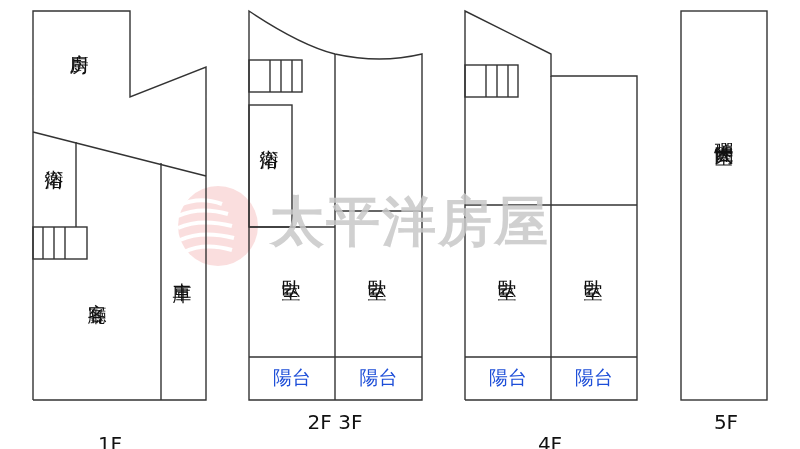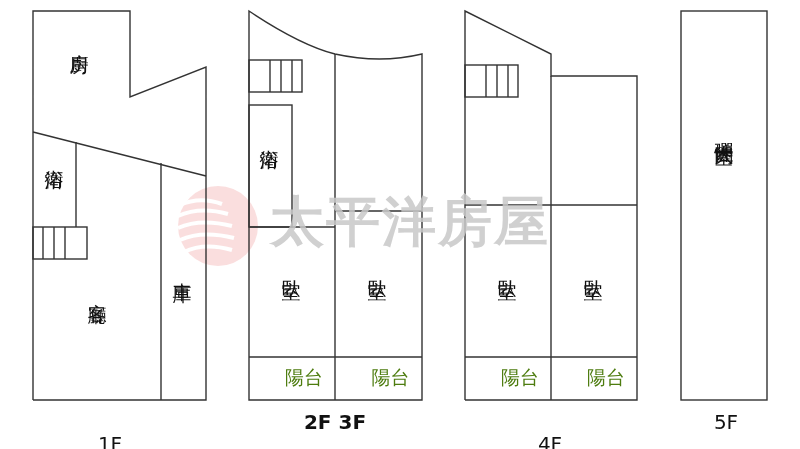--- a/index.html
+++ b/index.html
@@ -3,23 +3,23 @@
 <meta charset="utf-8">
 <style>
   html, body { margin: 0; padding: 0; background: #ffffff; }
   body { width: 800px; height: 449px; position: relative; overflow: hidden;
          font-family: "DejaVu Sans", "Liberation Sans", sans-serif; }
   #plan { position: absolute; left: 0; top: 0; }
   .wall { stroke: #333333; stroke-width: 1.4; fill: none; }
   .label { position: absolute; color: #111111; font-size: 19px; line-height: 23px;
            text-align: center; writing-mode: vertical-rl; text-orientation: upright;
            letter-spacing: 1px; font-family: "DejaVu Sans", "Liberation Sans", sans-serif; }
-  .hlabel { position: absolute; color: #4d7c0f; font-size: 19px; line-height: 22px;
+  .hlabel { position: absolute; color: #1d4ed8; font-size: 19px; line-height: 22px;
             text-align: center; white-space: nowrap;
-            font-family: "DejaVu Sans", "Liberation Sans", sans-serif; padding-left: 12px; }
+            font-family: "DejaVu Sans", "Liberation Sans", sans-serif; }
   .floor { position: absolute; color: #111111; font-size: 20px; text-align: center;
            font-family: "DejaVu Sans", "Liberation Sans", sans-serif; }
   .watermark { position: absolute; left: 270px; top: 186px; color: #c8c8c8; opacity: 0.85;
                font-size: 54px; font-weight: bold; letter-spacing: 2px; white-space: nowrap;
                font-family: Liberation Sans, sans-serif; }
 </style>
 </head>
 <body>
 
 <svg id="plan" width="800" height="449" viewBox="0 0 800 449">
@@ -85,21 +85,21 @@
 <div class="label" style="left:43px; top:155px;">衛浴</div>
 <div class="label" style="left:86px; top:288px;">客廳</div>
 <div class="label" style="left:171px; top:267px;">車庫</div>
 <div class="floor" style="left:80px; top:432px; width:60px;">1F</div>
 
 <div class="label" style="left:258px; top:135px;">衛浴</div>
 <div class="label" style="left:280px; top:265px;">臥室</div>
 <div class="label" style="left:366px; top:265px;">臥室</div>
 <div class="hlabel" style="left:249px; top:366px; width:86px;">陽台</div>
 <div class="hlabel" style="left:335px; top:366px; width:87px;">陽台</div>
-<div class="floor" style="left:290px; top:410px; width:90px;font-weight:bold;">2F 3F</div>
+<div class="floor" style="left:290px; top:410px; width:90px;">2F 3F</div>
 
 <div class="label" style="left:496px; top:265px;">臥室</div>
 <div class="label" style="left:582px; top:265px;">臥室</div>
 <div class="hlabel" style="left:465px; top:366px; width:86px;">陽台</div>
 <div class="hlabel" style="left:551px; top:366px; width:86px;">陽台</div>
 <div class="floor" style="left:520px; top:410px; width:60px;margin-top:22px;">4F</div>
 
 <div class="label" style="left:713px; top:128px;">彈性大空間</div>
 <div class="floor" style="left:696px; top:410px; width:60px;">5F</div>
 

